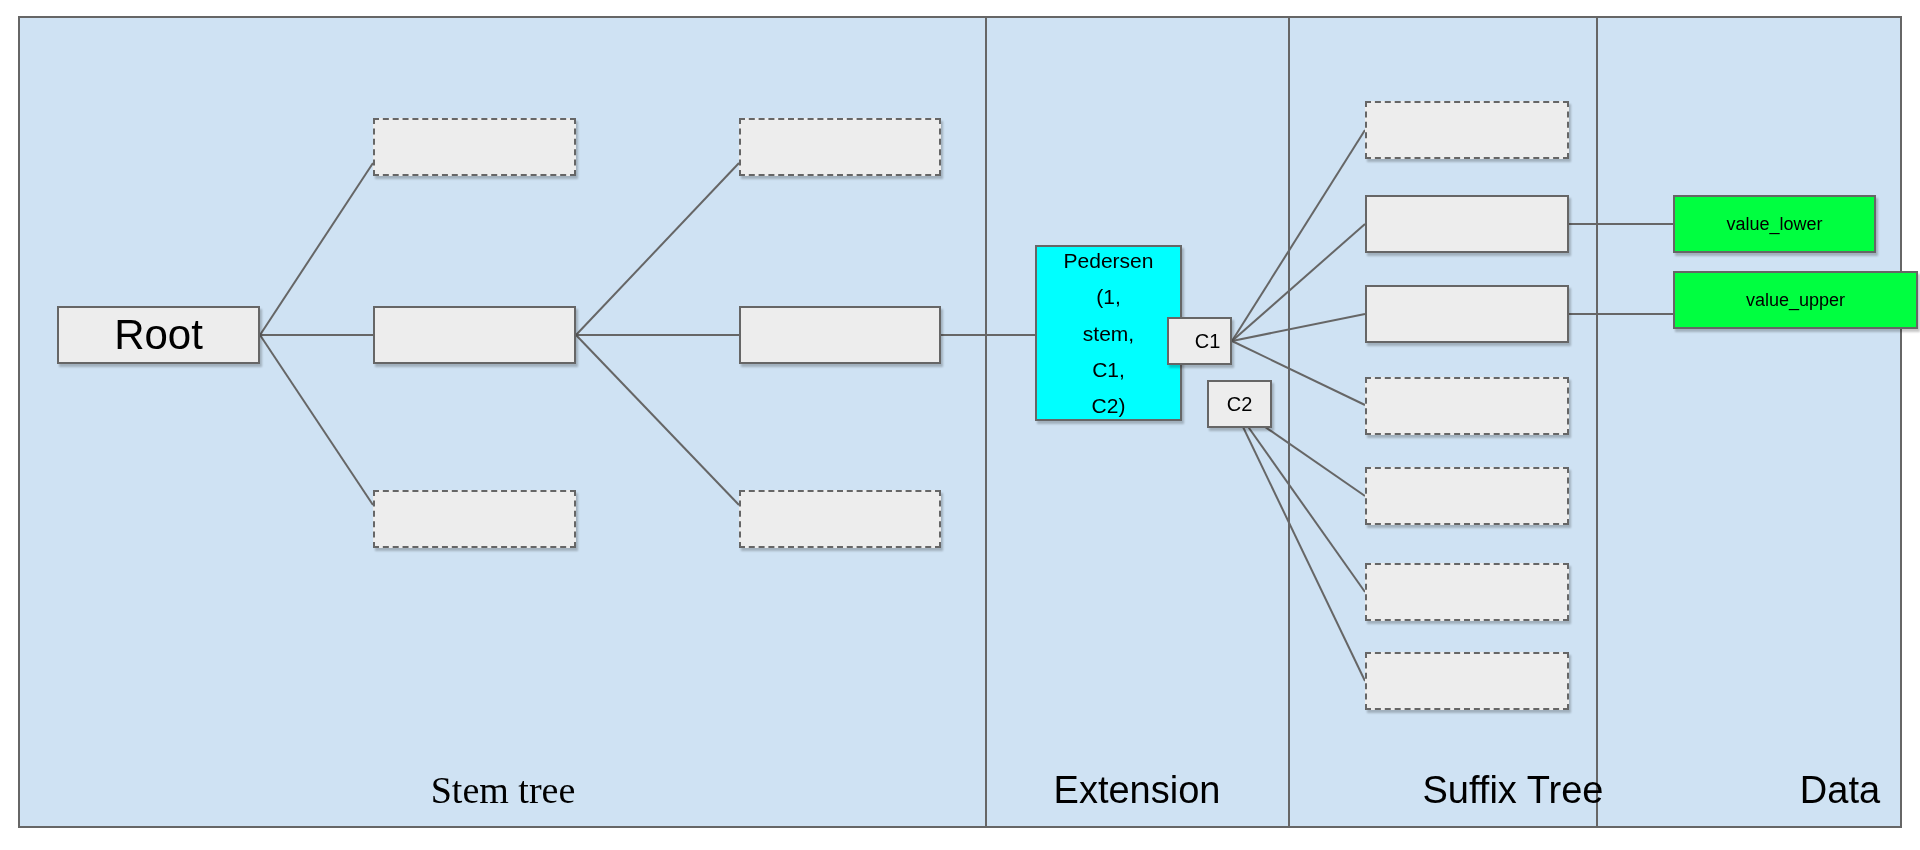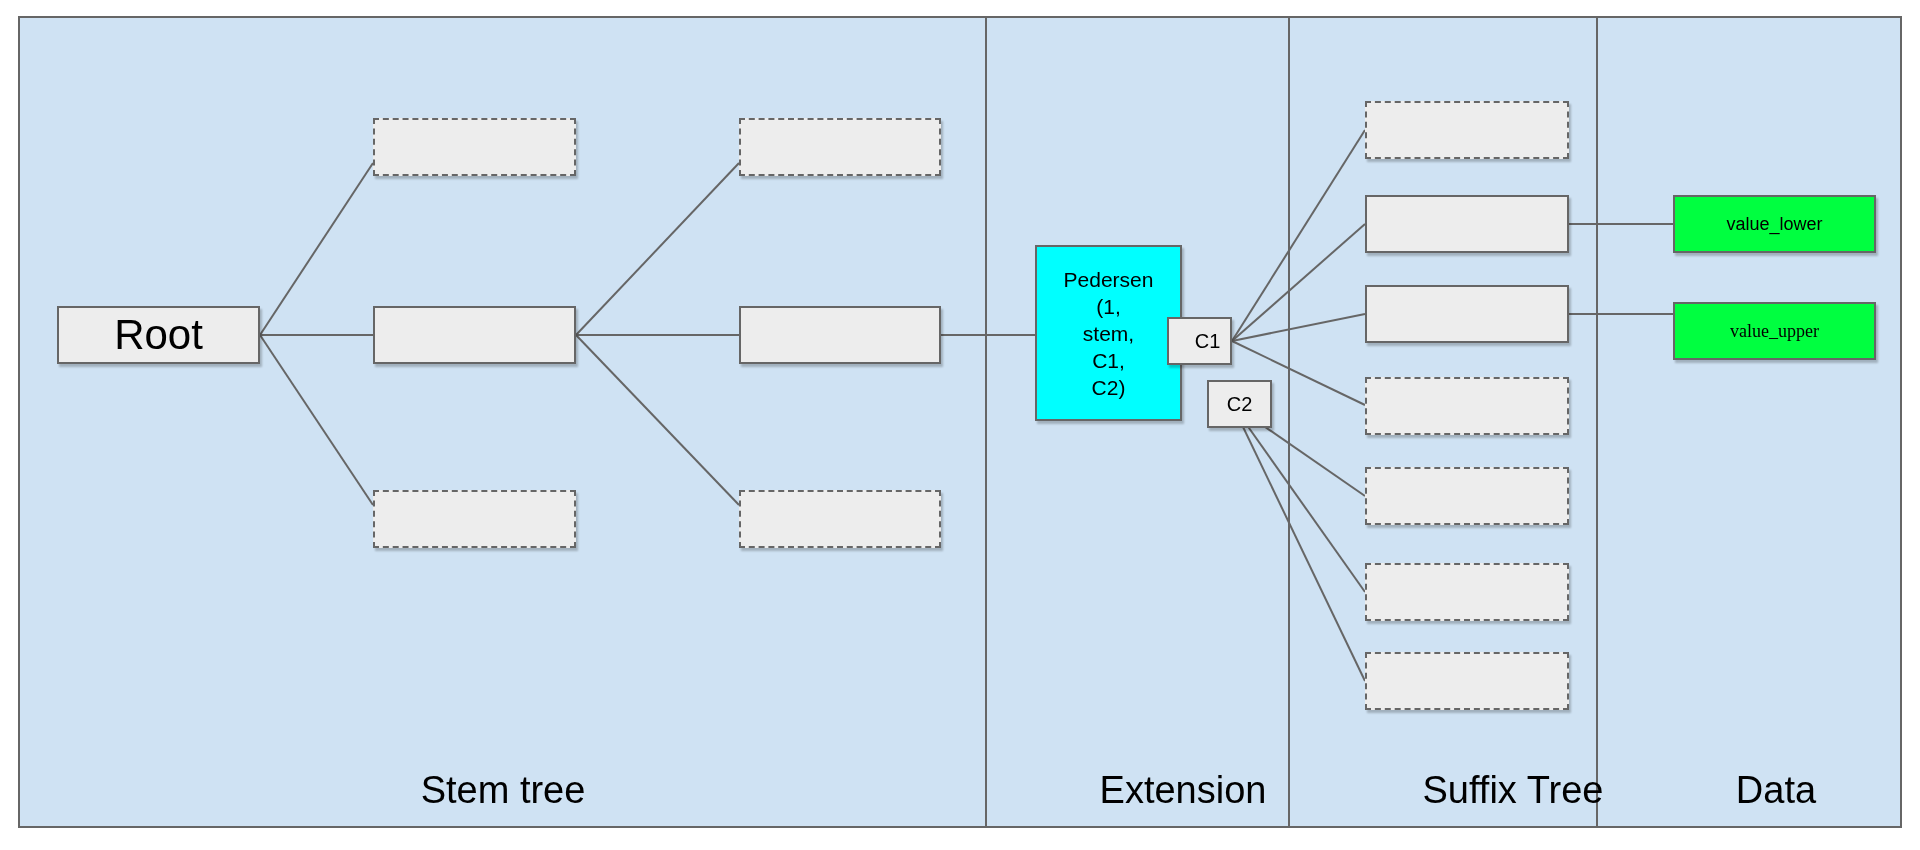--- a/index.html
+++ b/index.html
@@ -47,21 +47,21 @@
   .box.dashed { border-style: dashed; }
   .node-label {
     width: 100%; height: 100%;
     display: flex; align-items: center; justify-content: center;
     color: var(--text);
   }
   .root-box .node-label { font-size: 42px; }
   .pedersen-box {
     background: var(--extension_fill);
     display: flex; flex-direction: column;
-    align-items: center; justify-content: center;
+    align-items: center; justify-content: space-between;
     font-size: 21px; line-height: 27px;
     color: var(--text);
     z-index: 2;
   }
   .cbox {
     z-index: 3;
   }
   .cbox .node-label { font-size: 20px; }
   .data-box { background: var(--data_fill); }
   .data-box .node-label { font-size: 18px; }
@@ -156,22 +156,22 @@
   <div class="box" style="left:1365px; top:195px; width:204px; height:58px;"></div>
   <div class="box" style="left:1365px; top:285px; width:204px; height:58px;"></div>
   <div class="box dashed" style="left:1365px; top:377px; width:204px; height:58px;"></div>
   <div class="box dashed" style="left:1365px; top:467px; width:204px; height:58px;"></div>
   <div class="box dashed" style="left:1365px; top:563px; width:204px; height:58px;"></div>
   <div class="box dashed" style="left:1365px; top:652px; width:204px; height:58px;"></div>
 
   <div class="box data-box" style="left:1673px; top:195px; width:203px; height:58px;">
     <div class="node-label">value_lower</div>
   </div>
-  <div class="box data-box" style="left:1673px; top:302px; width:203px; height:58px;font-family:Liberation Serif, serif;">
+  <div class="box data-box" style="left:1673px; top:271px; width:245px; height:58px;">
     <div class="node-label">value_upper</div>
   </div>
 
-  <div class="section-label" style="left:503px;">Stem tree</div>
-  <div class="section-label" style="left:1183px;">Extension</div>
+  <div class="section-label" style="left:503px;font-family:Liberation Serif, serif;">Stem tree</div>
+  <div class="section-label" style="left:1137px;">Extension</div>
   <div class="section-label" style="left:1513px;">Suffix Tree</div>
-  <div class="section-label" style="left:1776px;text-align:right;">Data</div>
+  <div class="section-label" style="left:1840px;text-align:right;">Data</div>
 
 </div>
 
 </body></html>

